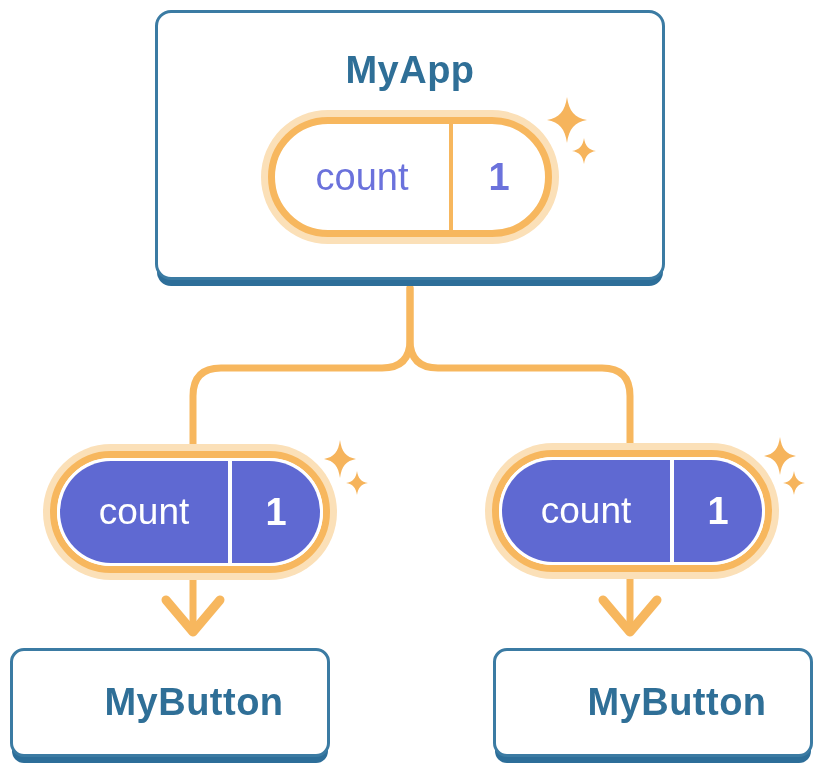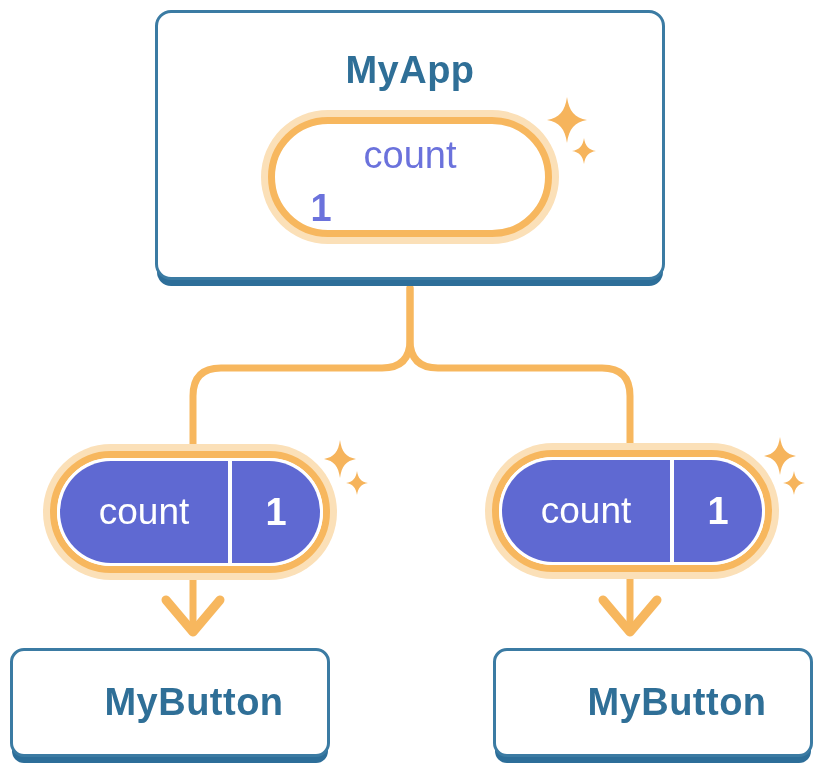--- a/index.html
+++ b/index.html
@@ -65,21 +65,20 @@
   
   .pill {
     position: absolute;
     border: 7px solid #F7B75E;
     border-radius: 999px;
     box-shadow: 0 0 0 7px #FBE0B8;
     background: #ffffff;
     z-index: 2;
     display: flex;
     align-items: stretch;
-    flex-direction: column;
   }
   .pill-root {
     left: 268px; top: 117px;
     width: 284px; height: 120px;
   }
   .pill-root .pill-name {
     flex: 1;
     display: flex; align-items: center; justify-content: center;
     font-size: 38px;
     color: #6B72DC;

